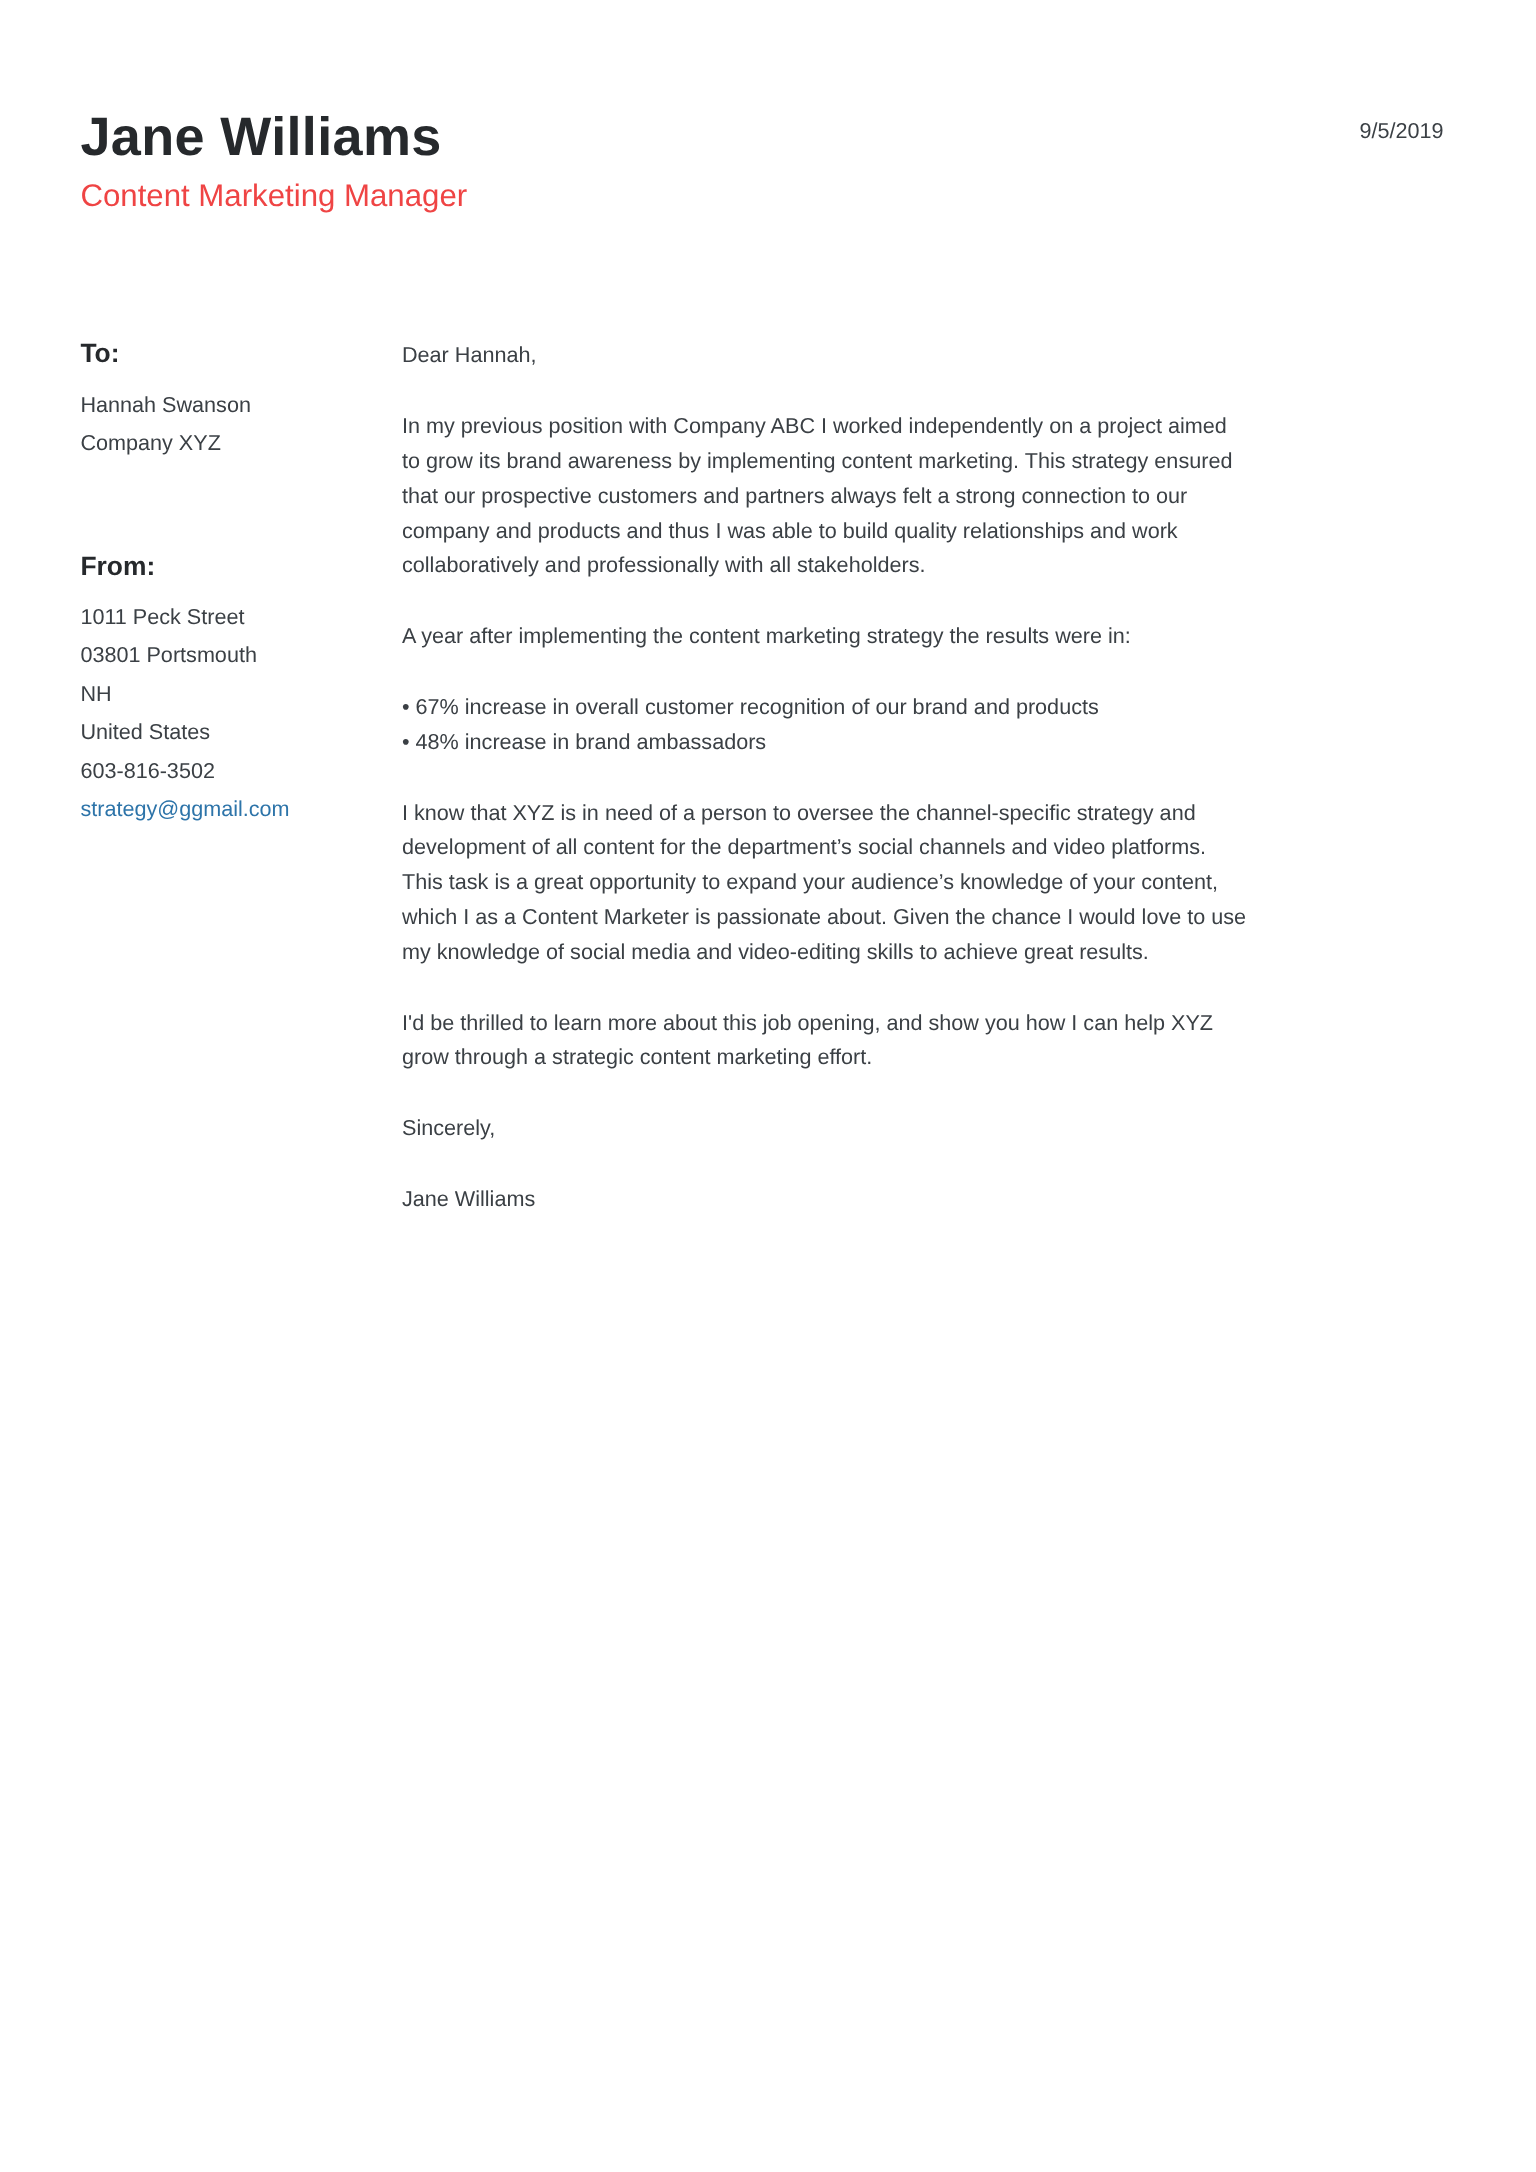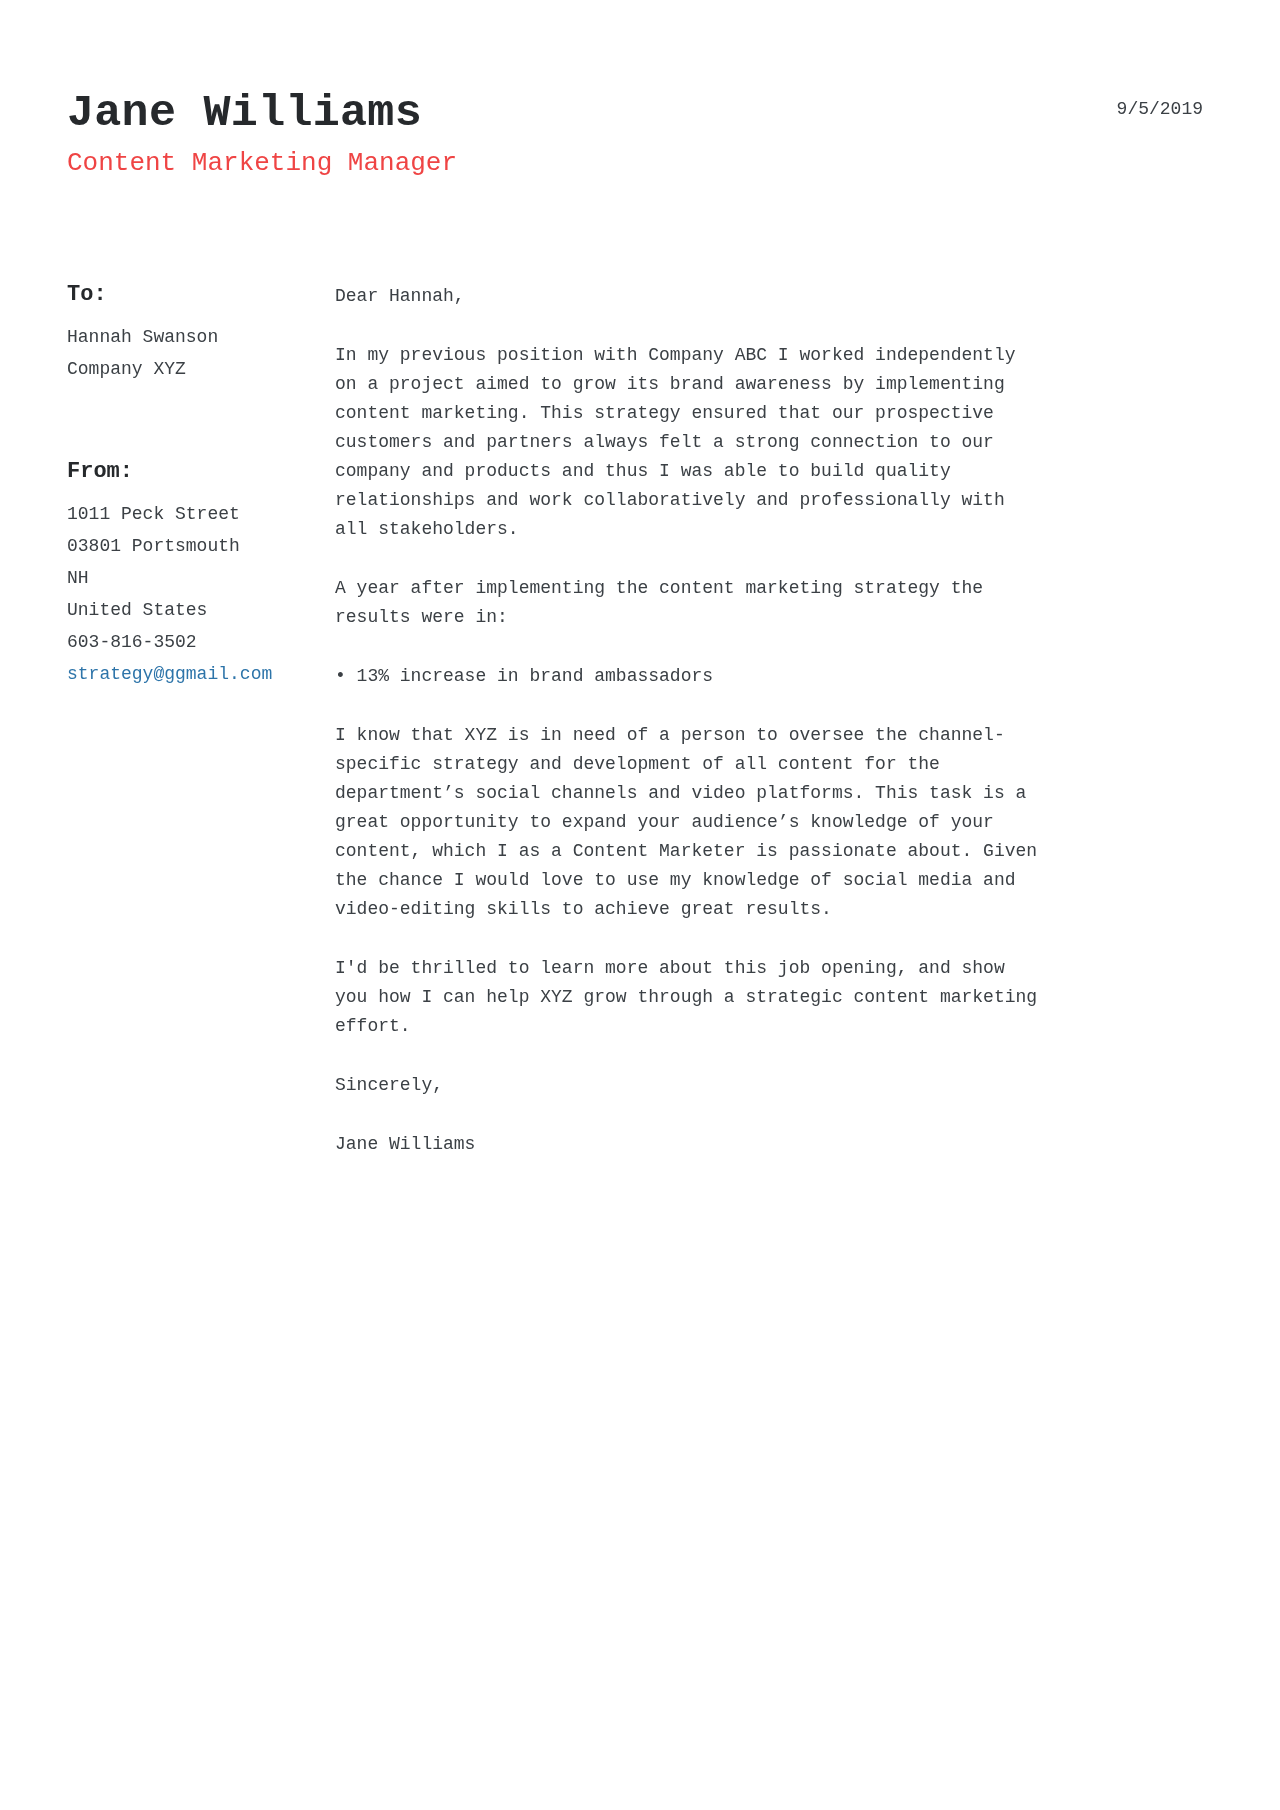--- a/index.html
+++ b/index.html
@@ -1,21 +1,21 @@
 <!DOCTYPE html>
 <html><head>
 <meta charset="utf-8">
 <style>
   * { box-sizing: border-box; }
   html, body { margin: 0; padding: 0; background: #ffffff; }
   .page {
     width: 1280px;
     height: 1810px;
     background: #ffffff;
-    font-family: Liberation Mono, monospace;
+    font-family: Liberation Sans, sans-serif;
     position: relative;
     overflow: hidden;
   }
   .letter-header {
     display: flex;
     justify-content: space-between;
     align-items: flex-start;
     padding: 88px 77px 0 67px;
   }
   .name {
@@ -120,21 +120,22 @@
         <div class="sidebar-line">603-816-3502</div>
         <a class="email-link" href="#">strategy@ggmail.com</a>
       </section>
     </aside>
 
     <main class="letter-body">
       <p class="salutation">Dear Hannah,</p>
       <p>In my previous position with Company ABC I worked independently on a project aimed to grow its brand awareness by implementing content marketing. This strategy ensured that our prospective customers and partners always felt a strong connection to our company and products and thus I was able to build quality relationships and work collaboratively and professionally with all stakeholders.</p>
       <p>A year after implementing the content marketing strategy the results were in:</p>
       <ul class="results-list">
-        <li>• 13% increase in brand ambassadors</li>
+        <li>• 67% increase in overall customer recognition of our brand and products</li>
+        <li>• 48% increase in brand ambassadors</li>
       </ul>
       <p>I know that XYZ is in need of a person to oversee the channel-specific strategy and development of all content for the department’s social channels and video platforms. This task is a great opportunity to expand your audience’s knowledge of your content, which I as a Content Marketer is passionate about. Given the chance I would love to use my knowledge of social media and video-editing skills to achieve great results.</p>
       <p>I'd be thrilled to learn more about this job opening, and show you how I can help XYZ grow through a strategic content marketing effort.</p>
       <p class="closing">Sincerely,</p>
       <p class="signature">Jane Williams</p>
     </main>
 
   </div>
 </div>
 

